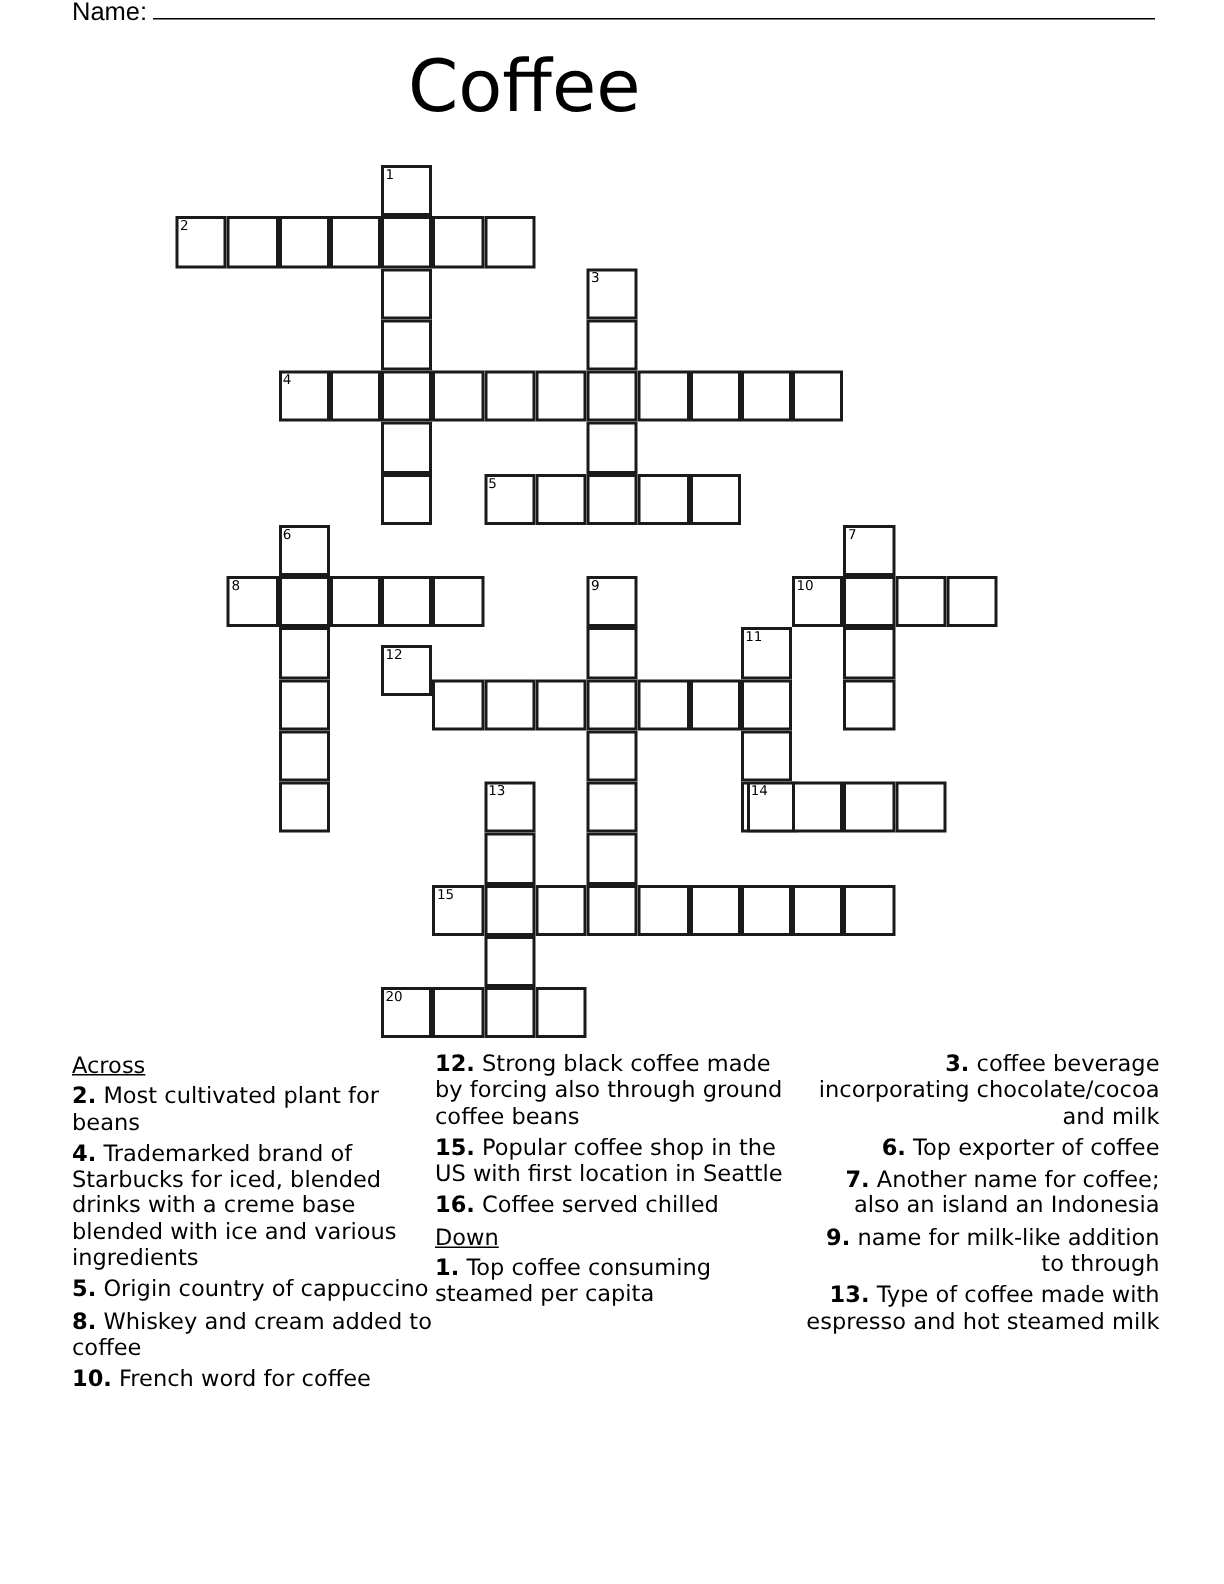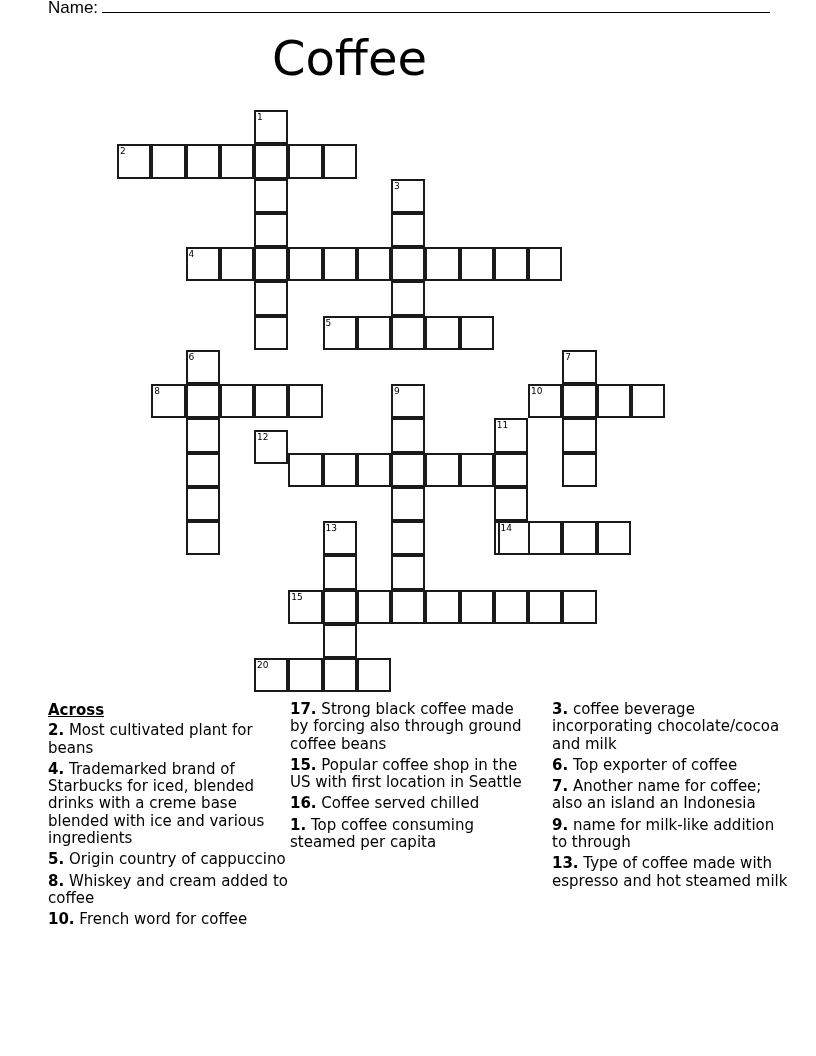--- a/index.html
+++ b/index.html
@@ -6,22 +6,22 @@
   body{width:816px;height:1056px;position:relative;overflow:hidden;font-family:"DejaVu Sans",sans-serif;color:#000;}
   .name-line{position:absolute;left:48px;top:-2px;font-family:"Liberation Sans",sans-serif;font-size:17px;white-space:nowrap;}
   .name-blank{display:inline-block;width:668px;border-bottom:1px solid #000;height:14px;vertical-align:baseline;margin-left:4px;}
   .title{position:absolute;left:0;width:699px;top:30px;text-align:center;font-family:"DejaVu Sans",sans-serif;font-size:48px;}
   #grid{position:absolute;left:0;top:0;width:816px;height:700px;}
   .cell{position:absolute;width:34.25px;height:34.25px;box-sizing:border-box;border:2px solid #1a1a1a;background:#fff;}
   .cell .num{position:absolute;left:1px;top:0px;font-size:9px;line-height:10px;font-family:"DejaVu Sans",sans-serif;}
   .col{position:absolute;top:701px;font-family:"DejaVu Sans",sans-serif;font-size:15px;line-height:17.3px;}
   .col1{left:48px;width:240px;}
   .col2{left:290px;width:240px;}
-  .col3{left:552px;width:240px;}
-  .heading{font-weight:bold;text-decoration:underline;margin:1px 0 3px 0;}
+  .col3{left:533px;width:240px;text-align:right;}
+  .heading{font-weight:normal;text-decoration:underline;margin:1px 0 3px 0;}
   .clue{margin-bottom:4px;}
   .clue b{font-weight:bold;}
 </style>
 </head>
 <body>
 
 <div class="name-line">
   <span>Name:</span><span class="name-blank"></span>
 </div>
 
@@ -149,23 +149,24 @@
 <div class="col col1">
   <div class="heading">Across</div>
   <div class="clue"><b>2.</b> <span>Most cultivated plant for beans</span></div>
   <div class="clue"><b>4.</b> <span>Trademarked brand of Starbucks for iced, blended drinks with a creme base blended with ice and various ingredients</span></div>
   <div class="clue"><b>5.</b> <span>Origin country of cappuccino</span></div>
   <div class="clue"><b>8.</b> <span>Whiskey and cream added to coffee</span></div>
   <div class="clue"><b>10.</b> <span>French word for coffee</span></div>
 </div>
 
 <div class="col col2">
-  <div class="clue"><b>17.</b> <span>Strong black coffee made by forcing also through ground coffee beans</span></div>
+  <div class="clue"><b>12.</b> <span>Strong black coffee made by forcing also through ground coffee beans</span></div>
   <div class="clue"><b>15.</b> <span>Popular coffee shop in the US with first location in Seattle</span></div>
   <div class="clue"><b>16.</b> <span>Coffee served chilled</span></div>
+  <div class="heading">Down</div>
   <div class="clue"><b>1.</b> <span>Top coffee consuming steamed per capita</span></div>
 </div>
 
 <div class="col col3">
   <div class="clue"><b>3.</b> <span>coffee beverage incorporating chocolate/cocoa and milk</span></div>
   <div class="clue"><b>6.</b> <span>Top exporter of coffee</span></div>
   <div class="clue"><b>7.</b> <span>Another name for coffee; also an island an Indonesia</span></div>
   <div class="clue"><b>9.</b> <span>name for milk-like addition to through</span></div>
   <div class="clue"><b>13.</b> <span>Type of coffee made with espresso and hot steamed milk</span></div>
 </div>

